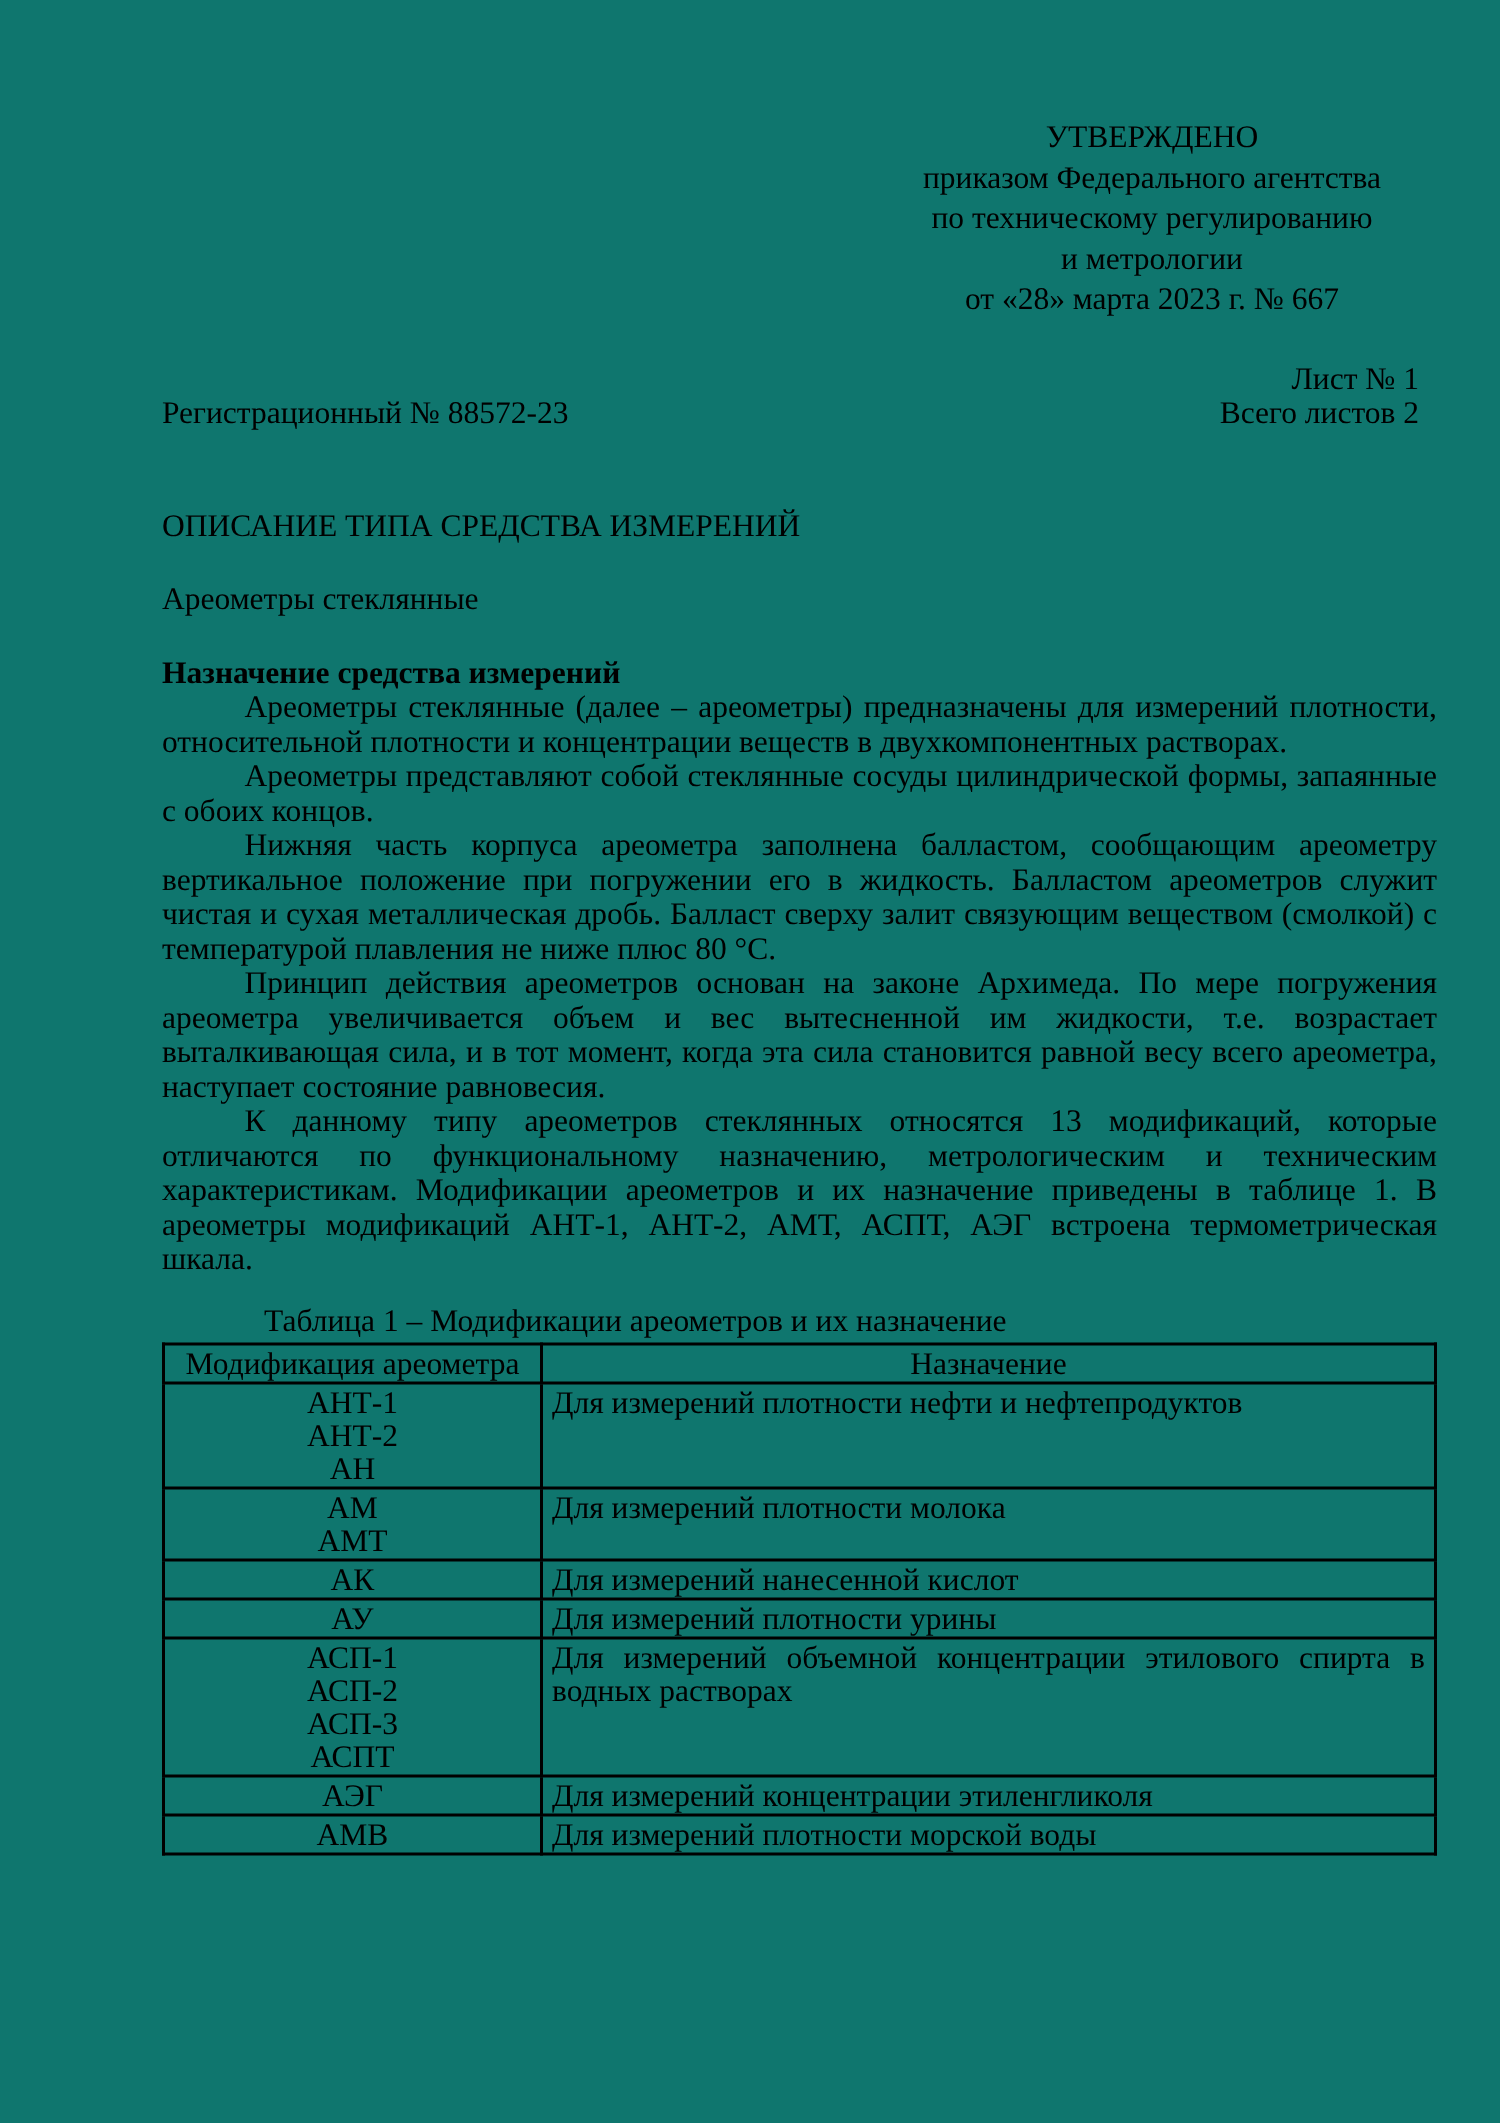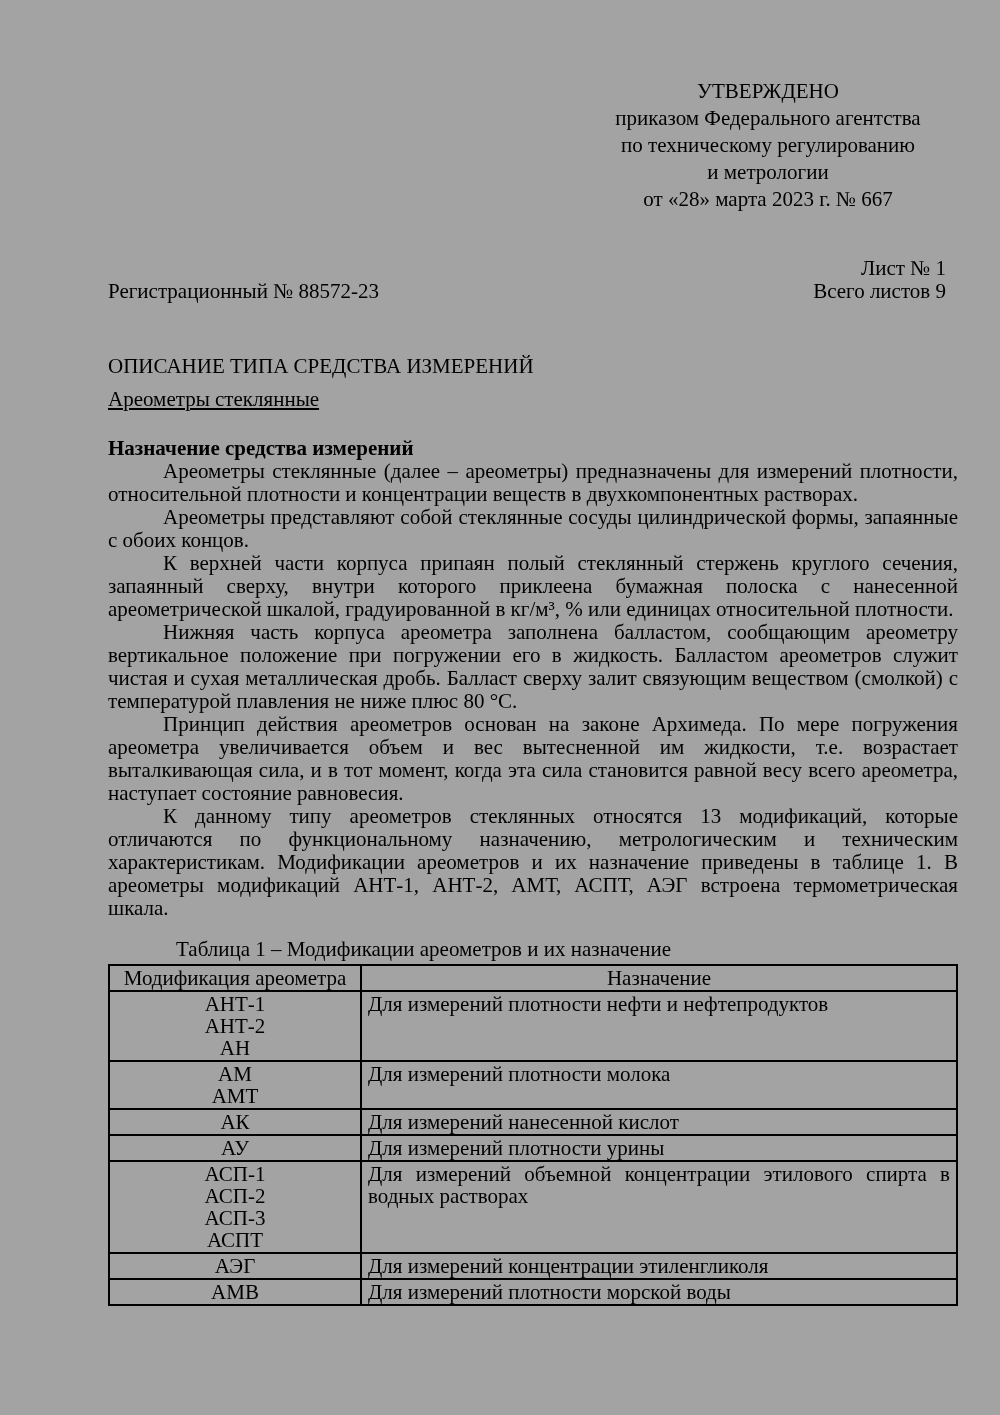--- a/index.html
+++ b/index.html
@@ -5,54 +5,53 @@
   html, body {
     margin: 0;
     padding: 0;
     background: #ffffff;
   }
   .page {
     position: relative;
     width: 1000px;
     height: 1415px;
     box-sizing: border-box;
-    background: #a3a3a3;
+    background: #0f766e;
     color: #000000;
     font-family: "Liberation Serif", serif;
     font-size: 21px;
     line-height: 23px;
     padding: 78px 42px 0 108px;
     overflow: hidden;
   }
   .approval-block {
     width: 380px;
     margin-left: auto;
     margin-right: 0;
     text-align: center;
     line-height: 27px;
     white-space: pre-line;
   }
   .sheet-number {
-    margin-top: 44px;
+    margin-top: 28px;
     text-align: right;
     padding-right: 12px;
   }
   .reg-row {
     display: flex;
     justify-content: space-between;
   }
   .reg-row .right {
     padding-right: 12px;
   }
   .doc-title {
     margin-top: 52px;
   }
   .instrument-name {
-    margin-top: 10px;
-    text-decoration: underline;
+    margin-top: 26px;
   }
   .section-heading {
     font-weight: bold;
   }
   .heading-purpose { margin-top: 26px; font-family: Liberation Serif, serif; }
   .heading-description { margin-top: 24px; }
   p.body-par {
     margin: 0;
     text-align: justify;
     text-indent: 55px;
@@ -87,32 +86,31 @@
   <div class="approval-block">УТВЕРЖДЕНО
 приказом Федерального агентства
 по техническому регулированию
 и метрологии
 от «28» марта 2023 г. № 667</div>
 
   <div class="sheet-number">Лист № 1</div>
 
   <div class="reg-row">
     <span class="left">Регистрационный № 88572-23</span>
-    <span class="right">Всего листов 9</span>
+    <span class="right">Всего листов 2</span>
   </div>
 
   <div class="doc-title">ОПИСАНИЕ ТИПА СРЕДСТВА ИЗМЕРЕНИЙ</div>
 
   <div class="instrument-name">Ареометры стеклянные</div>
 
   <div class="section-heading heading-purpose">Назначение средства измерений</div>
   <p class="body-par">Ареометры стеклянные (далее – ареометры) предназначены для измерений плотности, относительной плотности и концентрации веществ в двухкомпонентных растворах.</p>
 
   <p class="body-par">Ареометры представляют собой стеклянные сосуды цилиндрической формы, запаянные с обоих концов.</p>
-  <p class="body-par">К верхней части корпуса припаян полый стеклянный стержень круглого сечения, запаянный сверху, внутри которого приклеена бумажная полоска с нанесенной ареометрической шкалой, градуированной в кг/м³, % или единицах относительной плотности.</p>
   <p class="body-par">Нижняя часть корпуса ареометра заполнена балластом, сообщающим ареометру вертикальное положение при погружении его в жидкость. Балластом ареометров служит чистая и сухая металлическая дробь. Балласт сверху залит связующим веществом (смолкой) с температурой плавления не ниже плюс 80 °С.</p>
   <p class="body-par">Принцип действия ареометров основан на законе Архимеда. По мере погружения ареометра увеличивается объем и вес вытесненной им жидкости, т.е. возрастает выталкивающая сила, и в тот момент, когда эта сила становится равной весу всего ареометра, наступает состояние равновесия.</p>
   <p class="body-par">К данному типу ареометров стеклянных относятся 13 модификаций, которые отличаются по функциональному назначению, метрологическим и техническим характеристикам. Модификации ареометров и их назначение приведены в таблице 1. В ареометры модификаций АНТ-1, АНТ-2, АМТ, АСПТ, АЭГ встроена термометрическая шкала.</p>
 
   <div class="table-caption">Таблица 1 – Модификации ареометров и их назначение</div>
 
   <table class="mod-table">
     <thead>
       <tr>
         <th class="col-mod">Модификация ареометра</th>

